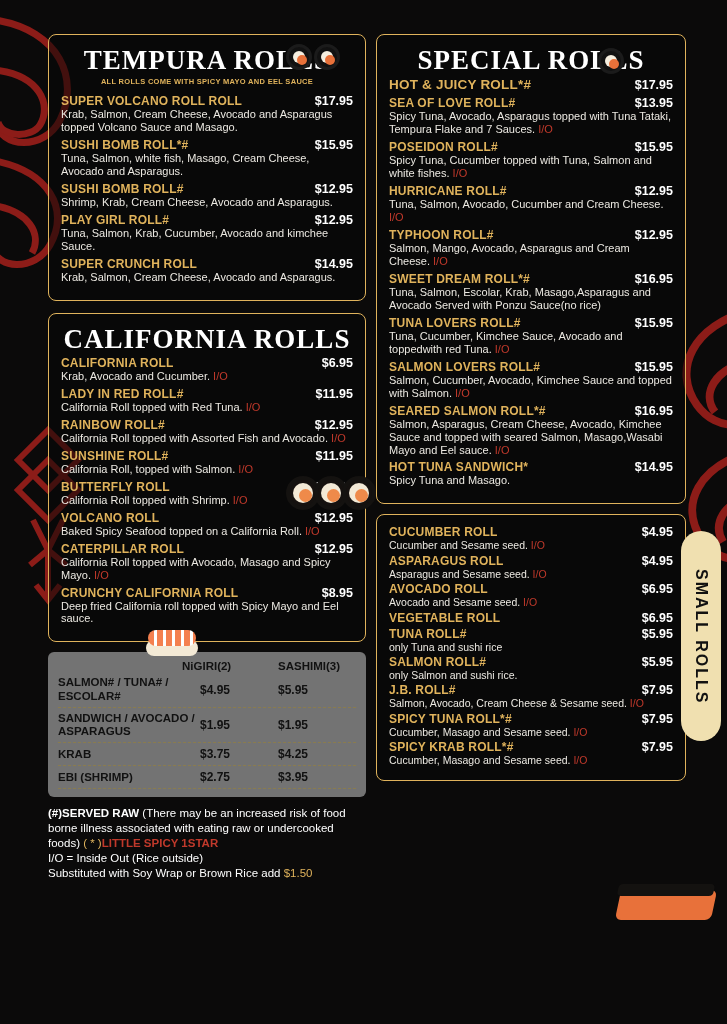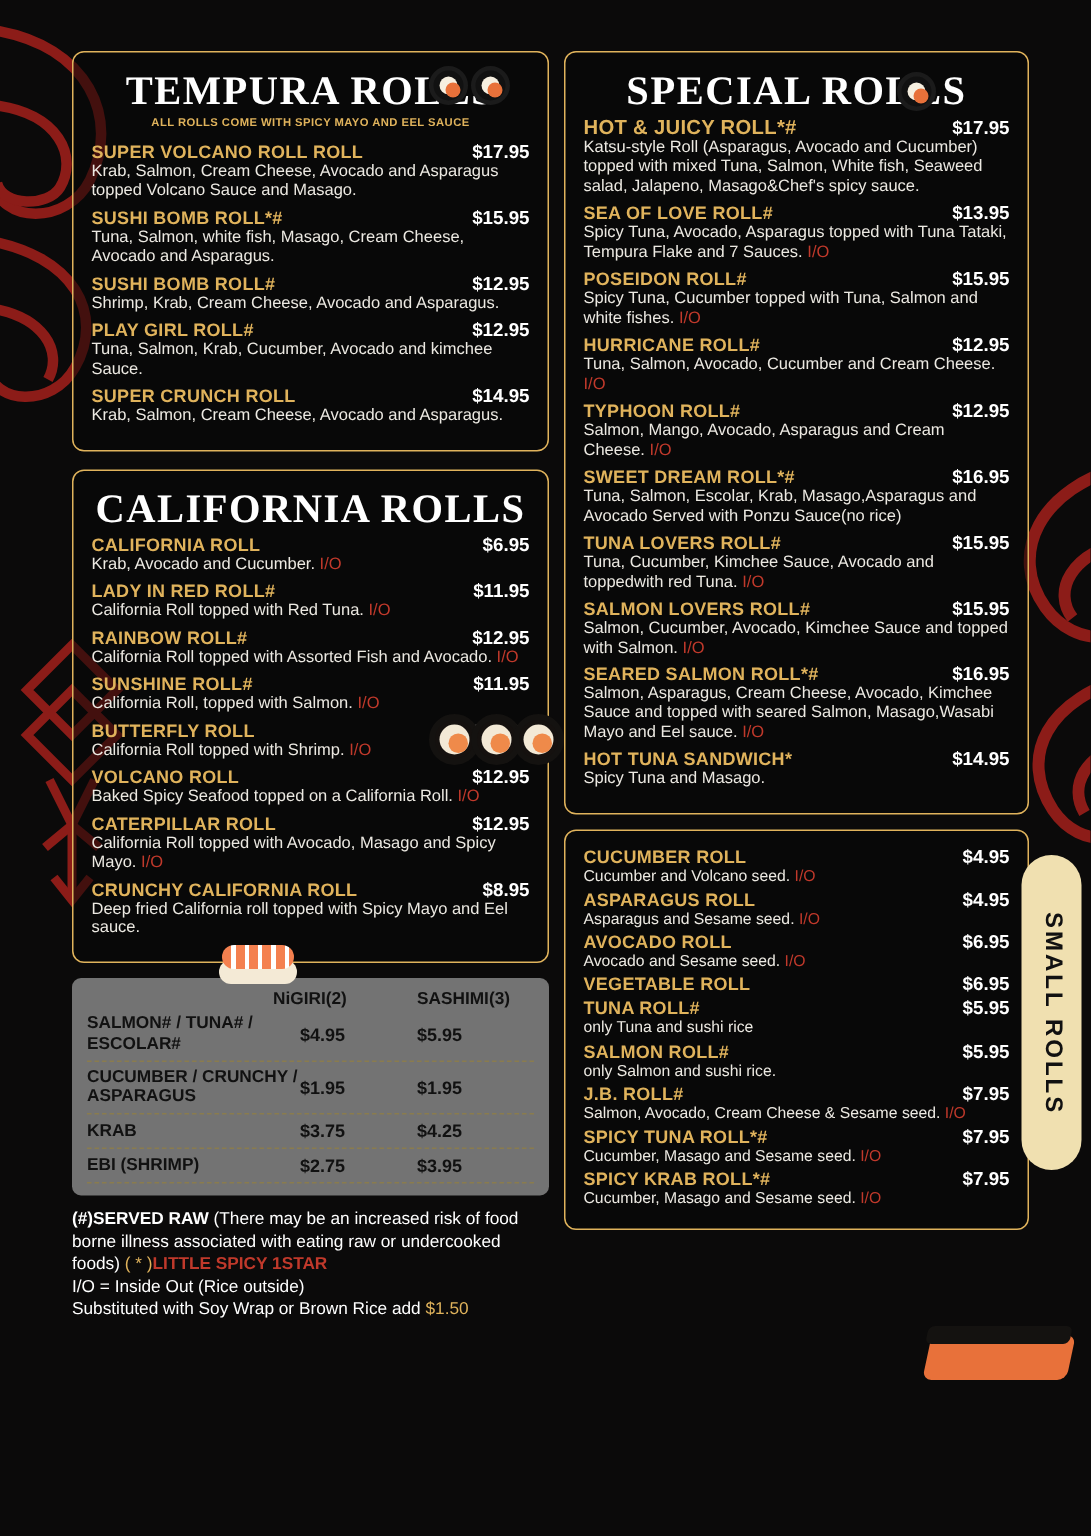--- a/index.html
+++ b/index.html
@@ -296,21 +296,21 @@
       <div class="tbl-head">
         <div class="h1">NiGIRI(2)</div>
         <div class="h2">SASHIMI(3)</div>
       </div>
       <div class="tbl-row">
         <div class="lbl">SALMON# / TUNA# / ESCOLAR#</div>
         <div class="c1">$4.95</div>
         <div class="c2">$5.95</div>
       </div>
       <div class="tbl-row">
-        <div class="lbl">CUCUMBER / CRUNCHY / ASPARAGUS</div>
+        <div class="lbl">SANDWICH / AVOCADO / ASPARAGUS</div>
         <div class="c1">$1.95</div>
         <div class="c2">$1.95</div>
       </div>
       <div class="tbl-row">
         <div class="lbl">KRAB</div>
         <div class="c1">$3.75</div>
         <div class="c2">$4.25</div>
       </div>
       <div class="tbl-row">
         <div class="lbl">EBI (SHRIMP)</div>
@@ -336,21 +336,20 @@
   <div class="col-right">
 
     <div class="panel">
       <h2 class="sect-title">SPECIAL ROLLS</h2>
 
       <div class="item">
         <div class="item-head">
           <span class="item-name big-name">HOT &amp; JUICY ROLL*#</span>
           <span class="item-price">$17.95</span>
         </div>
-        <div class="item-desc">Katsu-style Roll (Asparagus, Avocado and Cucumber) topped with mixed Tuna, Salmon, White fish, Seaweed salad, Jalapeno, Masago&amp;Chef's spicy sauce.</div>
       </div>
       <div class="item">
         <div class="item-head">
           <span class="item-name">SEA OF LOVE ROLL#</span>
           <span class="item-price">$13.95</span>
         </div>
         <div class="item-desc"><span>Spicy Tuna, Avocado, Asparagus topped with Tuna Tataki, Tempura Flake and 7 Sauces.</span> <span class="io">I/O</span></div>
       </div>
       <div class="item">
         <div class="item-head">
@@ -413,21 +412,21 @@
     <div class="panel small-panel">
       <div class="small-tab">
           <span>SMALL ROLLS</span>
         </div>
 
       <div class="item si">
         <div class="item-head">
           <span class="item-name">CUCUMBER ROLL</span>
           <span class="item-price">$4.95</span>
         </div>
-        <div class="item-desc"><span>Cucumber and Volcano seed.</span> <span class="io">I/O</span></div>
+        <div class="item-desc"><span>Cucumber and Sesame seed.</span> <span class="io">I/O</span></div>
       </div>
       <div class="item si">
         <div class="item-head">
           <span class="item-name">ASPARAGUS ROLL</span>
           <span class="item-price">$4.95</span>
         </div>
         <div class="item-desc"><span>Asparagus and Sesame seed.</span> <span class="io">I/O</span></div>
       </div>
       <div class="item si">
         <div class="item-head">

